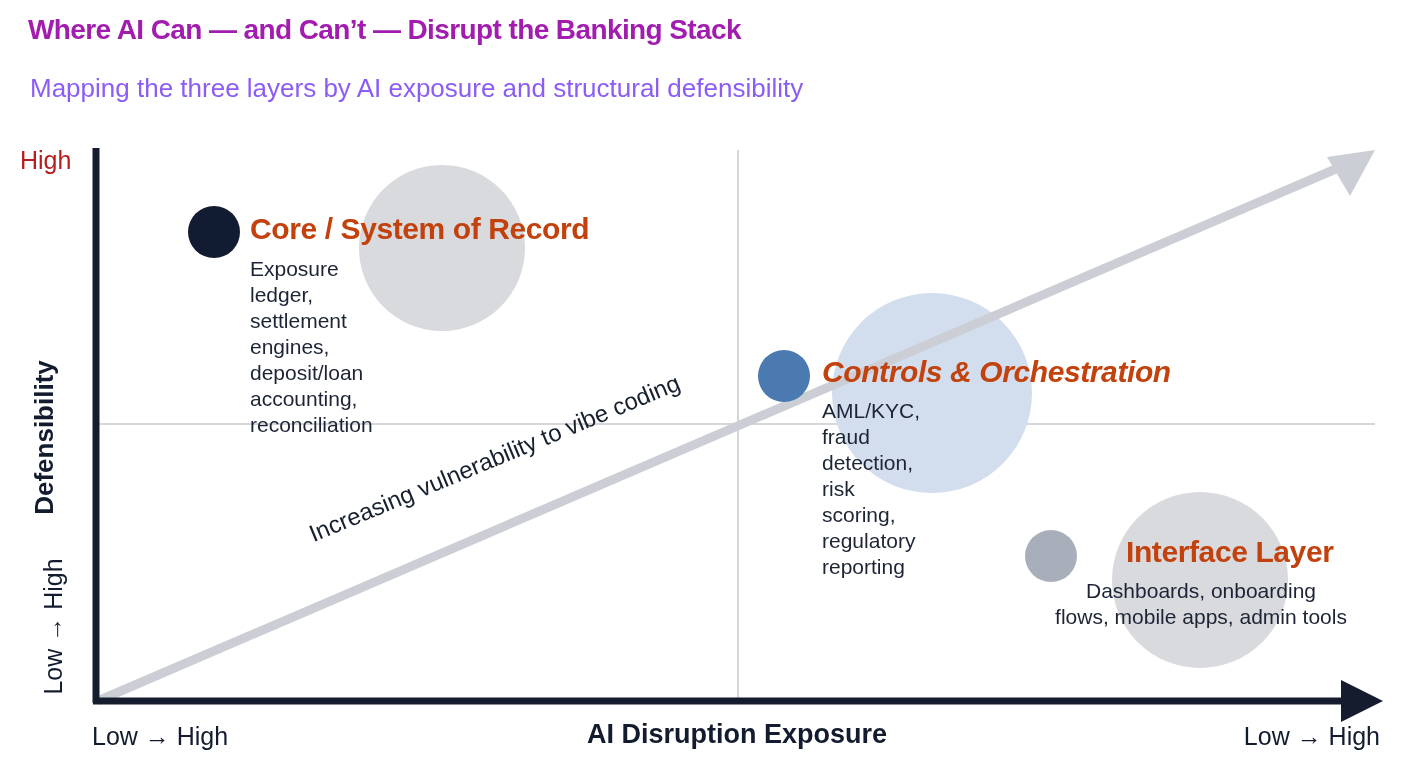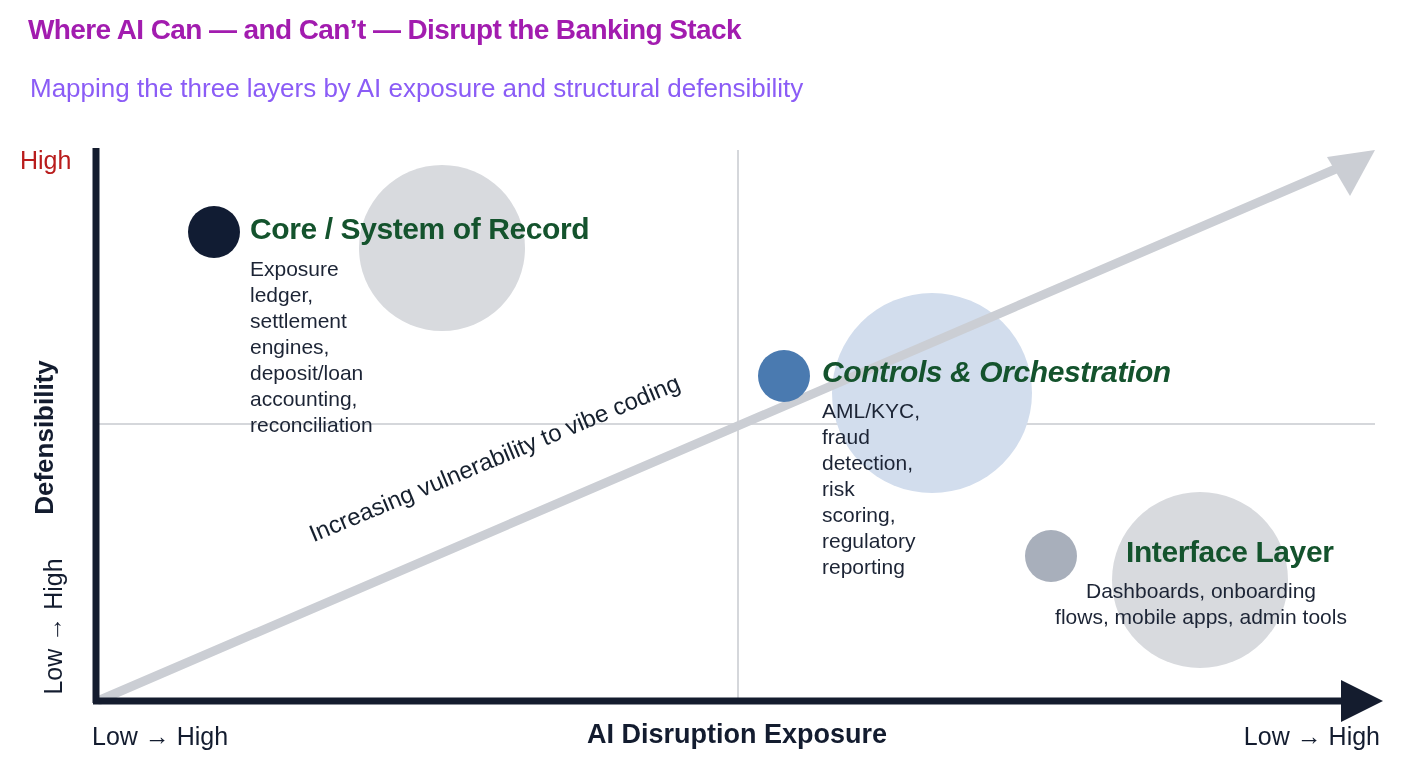--- a/index.html
+++ b/index.html
@@ -111,21 +111,21 @@
   .series-group { position: absolute; }
   .series-dot {
     position: absolute;
     border-radius: 50%;
   }
   .series-label {
     position: absolute;
     font-size: 30px;
     font-weight: bold;
     letter-spacing: -0.4px;
-    color: #14532d;
+    color: #c2410c;
     white-space: nowrap;
   }
   .series-desc {
     position: absolute;
     font-size: 21px;
     line-height: 26px;
     color: #1c2435;
     white-space: pre-line;
   }
   .series-desc.right-align { text-align: center; }

